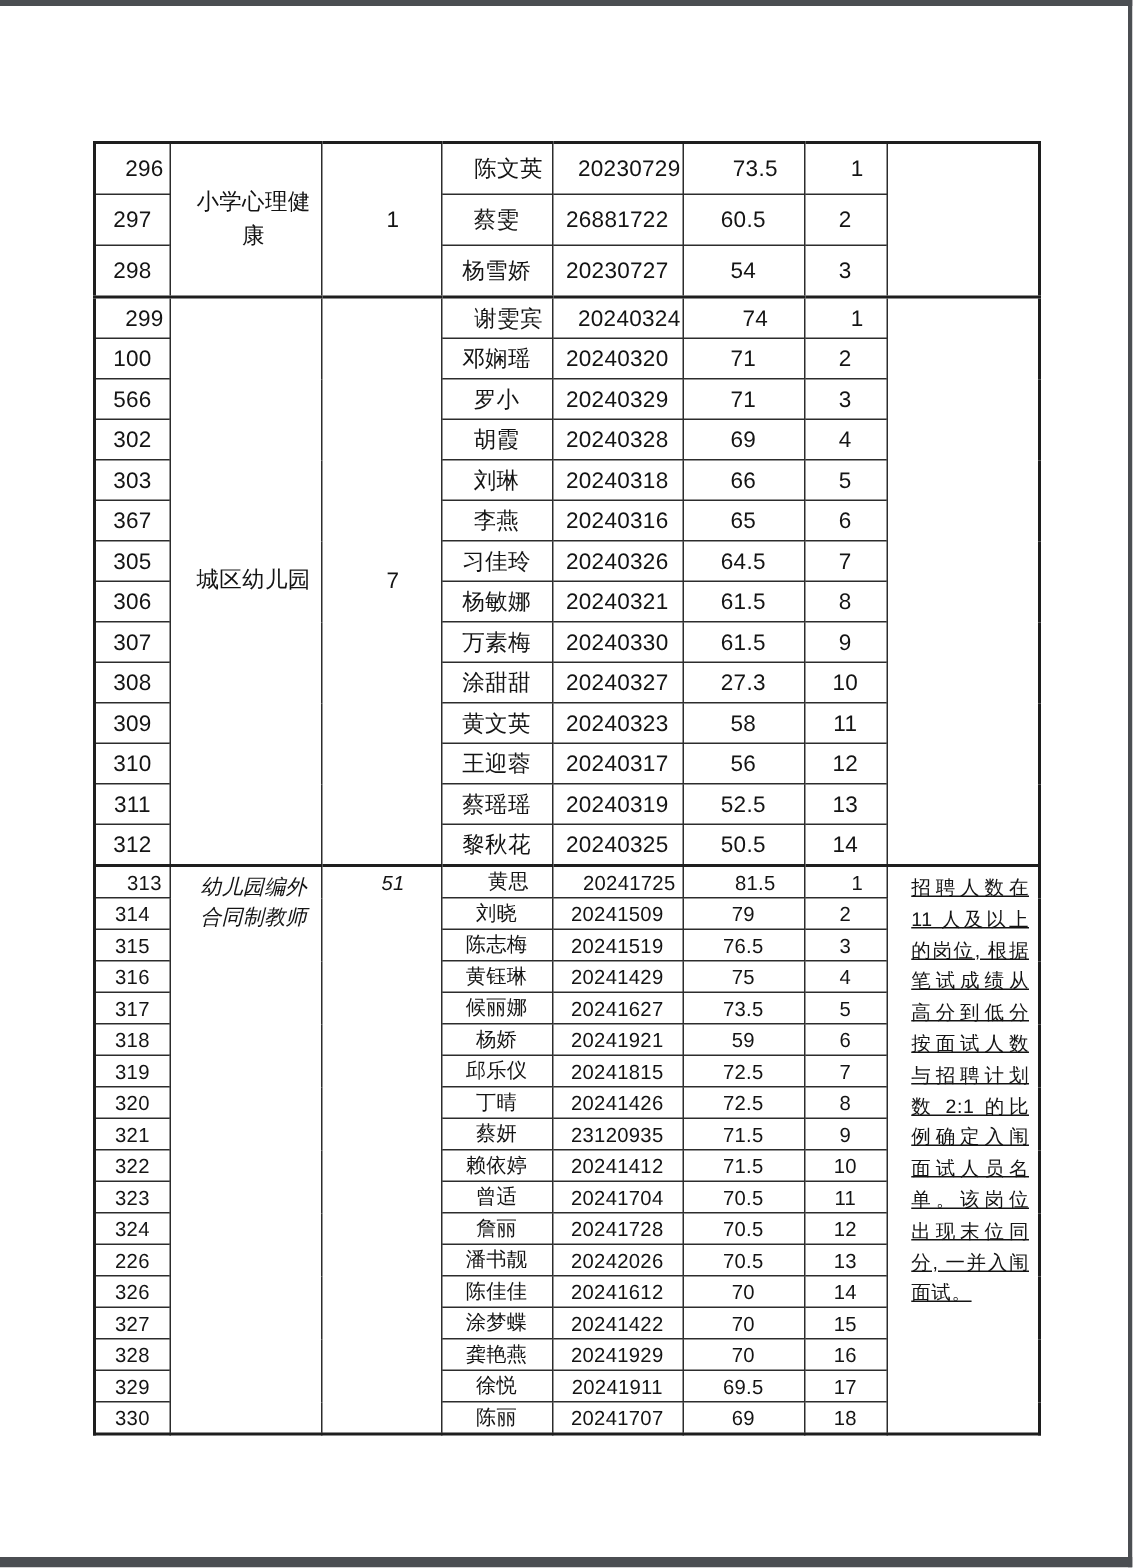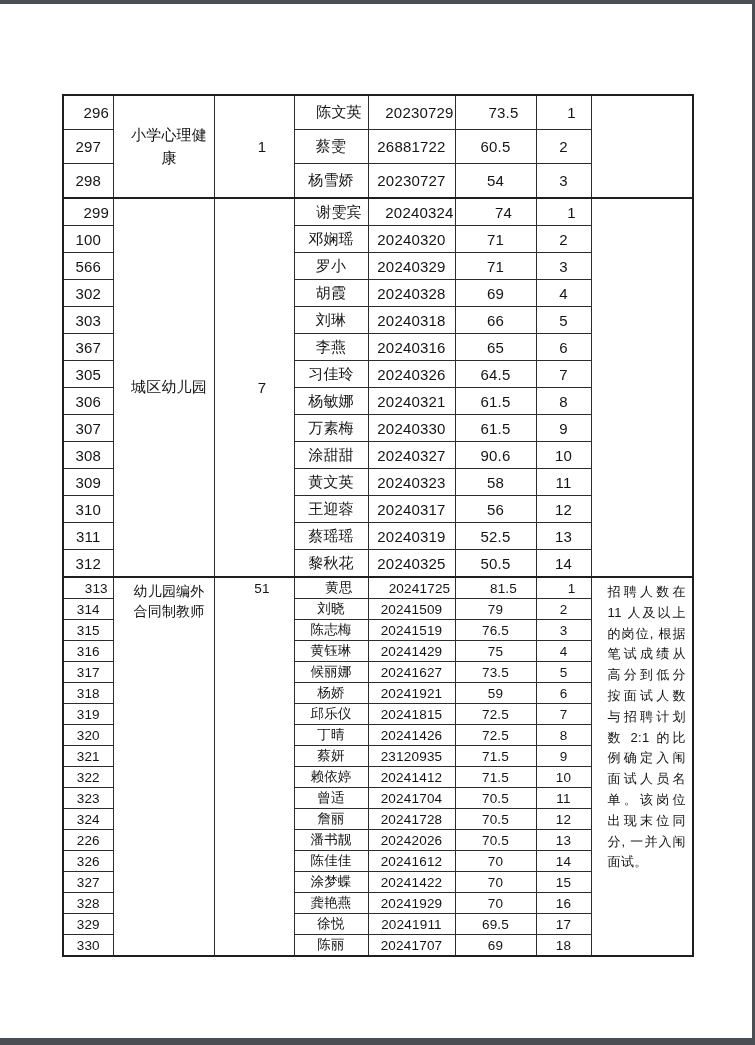--- a/index.html
+++ b/index.html
@@ -32,22 +32,22 @@
     color:#141414;
     letter-spacing:0.2px;
   }
   tr.sec-first td{border-top:2px solid #1e1e1e;padding-left:16px;}
   
   .s1 td{height:33px;font-size:15px;}
   .s2 td{height:26px;font-size:15px;}
   .s3 td{height:20px;font-size:13.5px;}
   td.col-pos{padding:0 5px;line-height:1.5;}
   .s3 td.col-pos{font-size:14px;line-height:1.45;}
-  td.valign-top{vertical-align:top;padding-top:3px;}
-  td.col-note{padding:0 6px;}
+  td.valign-top{vertical-align:top;padding-top:3px;font-style:italic;}
+  td.col-note{padding:0 6px;text-decoration:underline;}
   td.note-filled{
     vertical-align:top;
     text-align:justify;
     padding:4px 6px 0 7px;
     font-size:13px;
     line-height:20.8px;
     letter-spacing:0.4px;
   }
 </style>
 </head>
@@ -154,21 +154,21 @@
             <td class="col-no">307</td>
             <td class="col-name">万素梅</td>
             <td class="col-id">20240330</td>
             <td class="col-score">61.5</td>
             <td class="col-rank">9</td>
           </tr>
           <tr class="s2">
             <td class="col-no">308</td>
             <td class="col-name">涂甜甜</td>
             <td class="col-id">20240327</td>
-            <td class="col-score">90.6</td>
+            <td class="col-score">27.3</td>
             <td class="col-rank">10</td>
           </tr>
           <tr class="s2">
             <td class="col-no">309</td>
             <td class="col-name">黄文英</td>
             <td class="col-id">20240323</td>
             <td class="col-score">58</td>
             <td class="col-rank">11</td>
           </tr>
           <tr class="s2">

